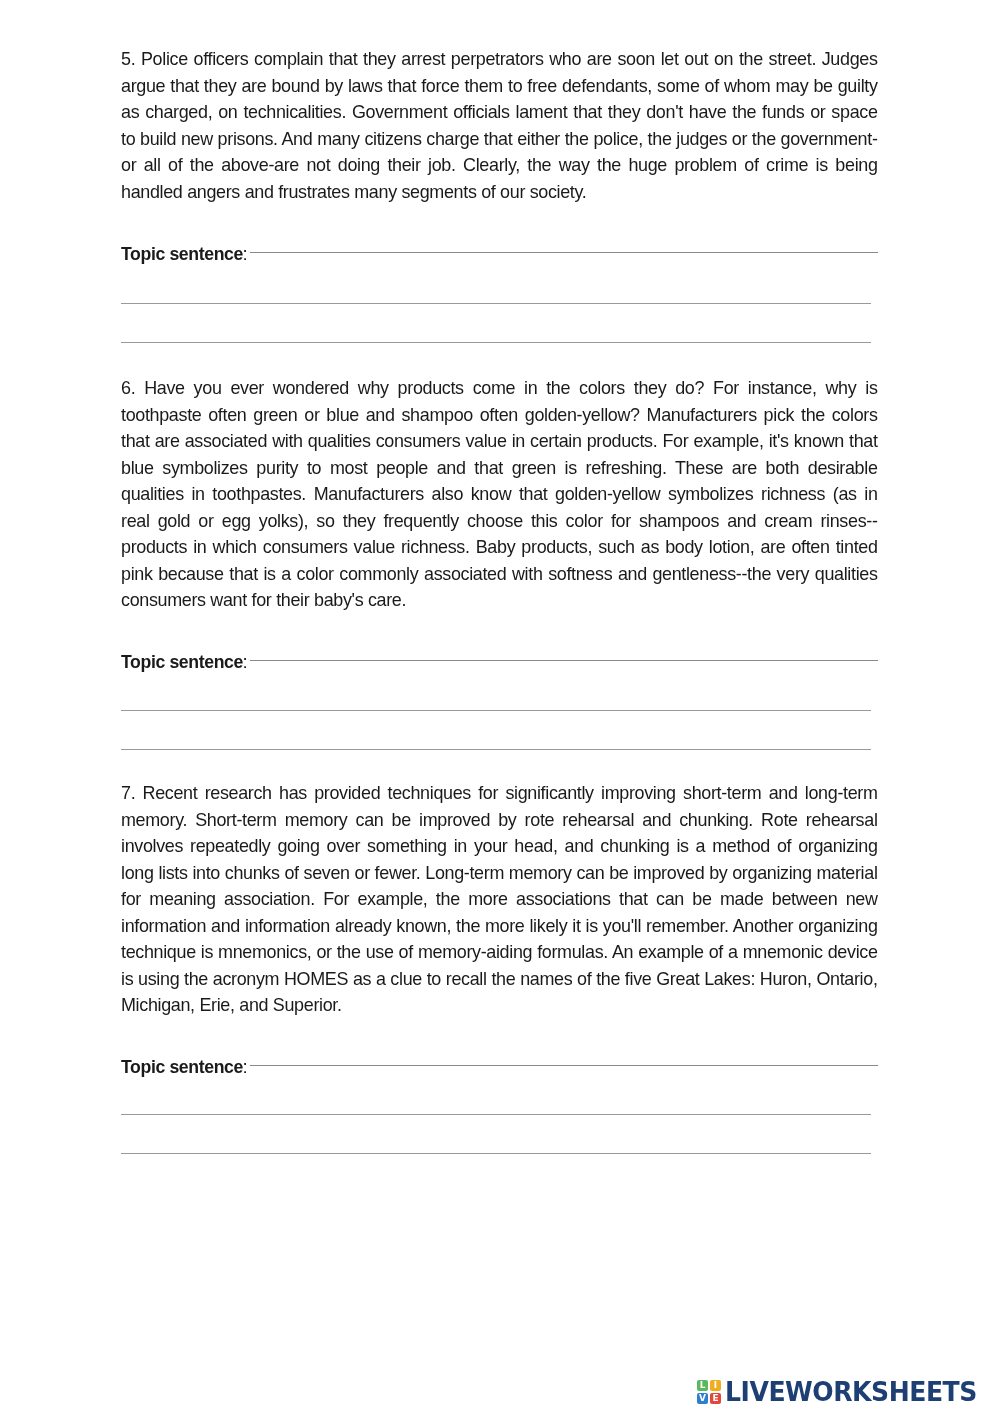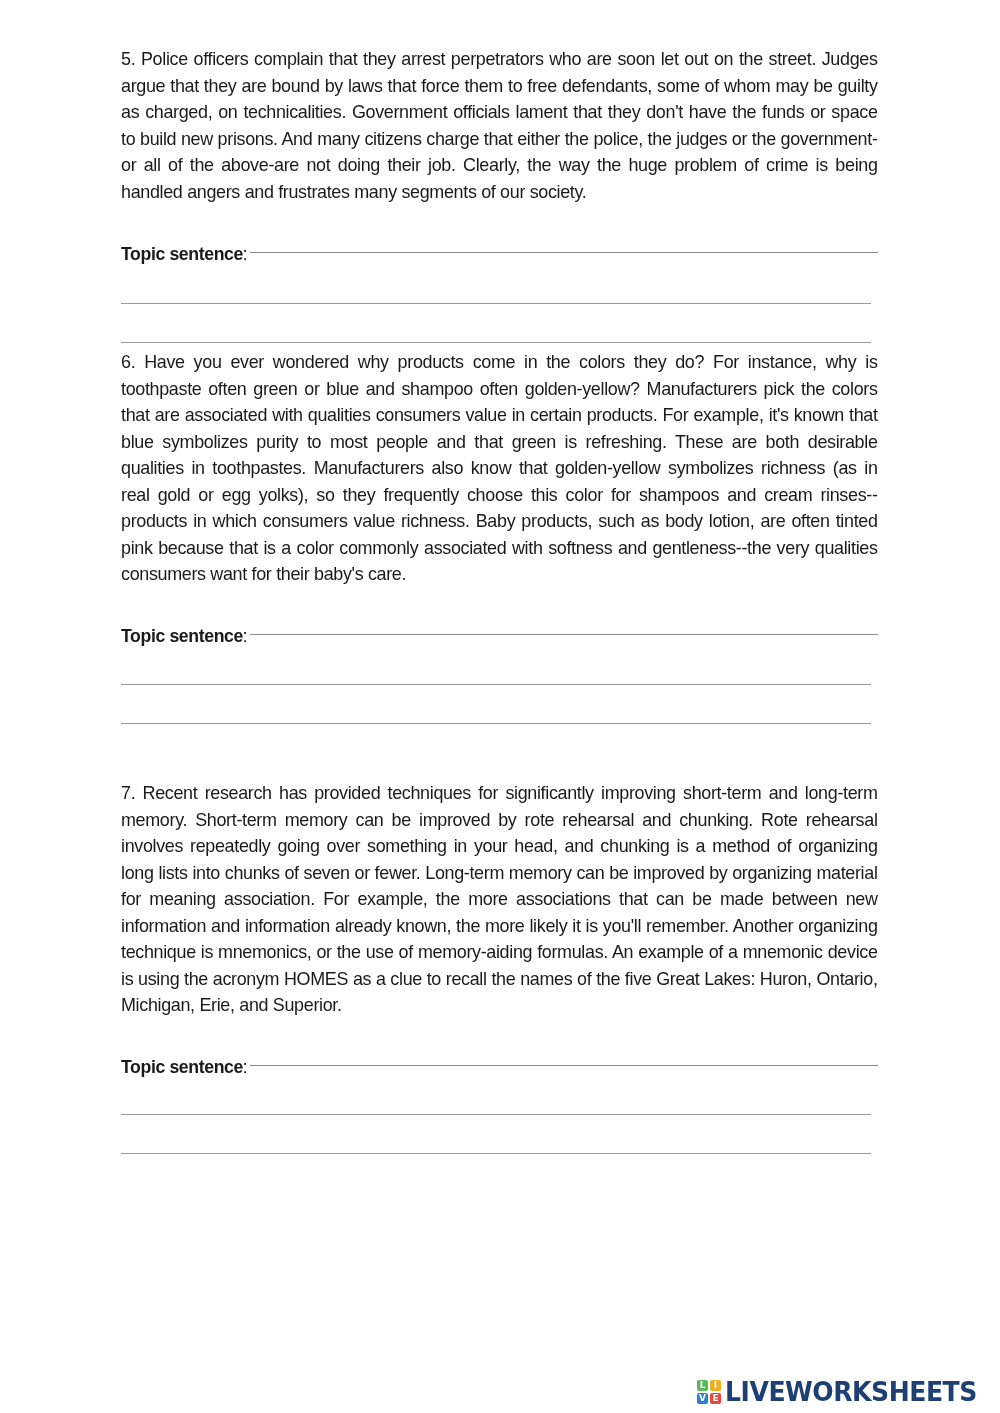--- a/index.html
+++ b/index.html
@@ -122,21 +122,21 @@
     <p class="paragraph">5.  Police officers complain that they arrest perpetrators who are soon let out on the street. Judges argue that they are bound by laws that force them to free defendants, some of whom may be guilty as charged, on technicalities. Government officials lament that they don't have the funds or space to build new prisons. And many citizens charge that either the police, the judges or the government-or all of the above-are not doing their job. Clearly, the way the huge problem of crime is being handled angers and frustrates many segments of our society.</p>
     <div class="topic-row" style="top: 196px;">
       <span class="topic-label">Topic sentence</span>
       <span class="topic-colon">:</span>
       <span class="topic-line"></span>
     </div>
     <div class="answer-line" style="top: 257px;"></div>
     <div class="answer-line" style="top: 296px;"></div>
   </div>
 
-  <div class="section" style="top: 349px;">
+  <div class="section" style="top: 375px;">
     <p class="paragraph">6.  Have you ever wondered why products come in the colors they do? For instance, why is toothpaste often green or blue and shampoo often golden-yellow? Manufacturers pick the colors that are associated with qualities consumers value in certain products. For example, it's known that blue symbolizes purity to most people and that green is refreshing. These are both desirable qualities in toothpastes. Manufacturers also know that golden-yellow symbolizes richness (as in real gold or egg yolks), so they frequently choose this color for shampoos and cream rinses--products in which consumers value richness. Baby products, such as body lotion, are often tinted pink because that is a color commonly associated with softness and gentleness--the very qualities consumers want for their baby's care.</p>
     <div class="topic-row" style="top: 275px;">
       <span class="topic-label">Topic sentence</span>
       <span class="topic-colon">:</span>
       <span class="topic-line"></span>
     </div>
     <div class="answer-line" style="top: 335px;"></div>
     <div class="answer-line" style="top: 374px;"></div>
   </div>
 

